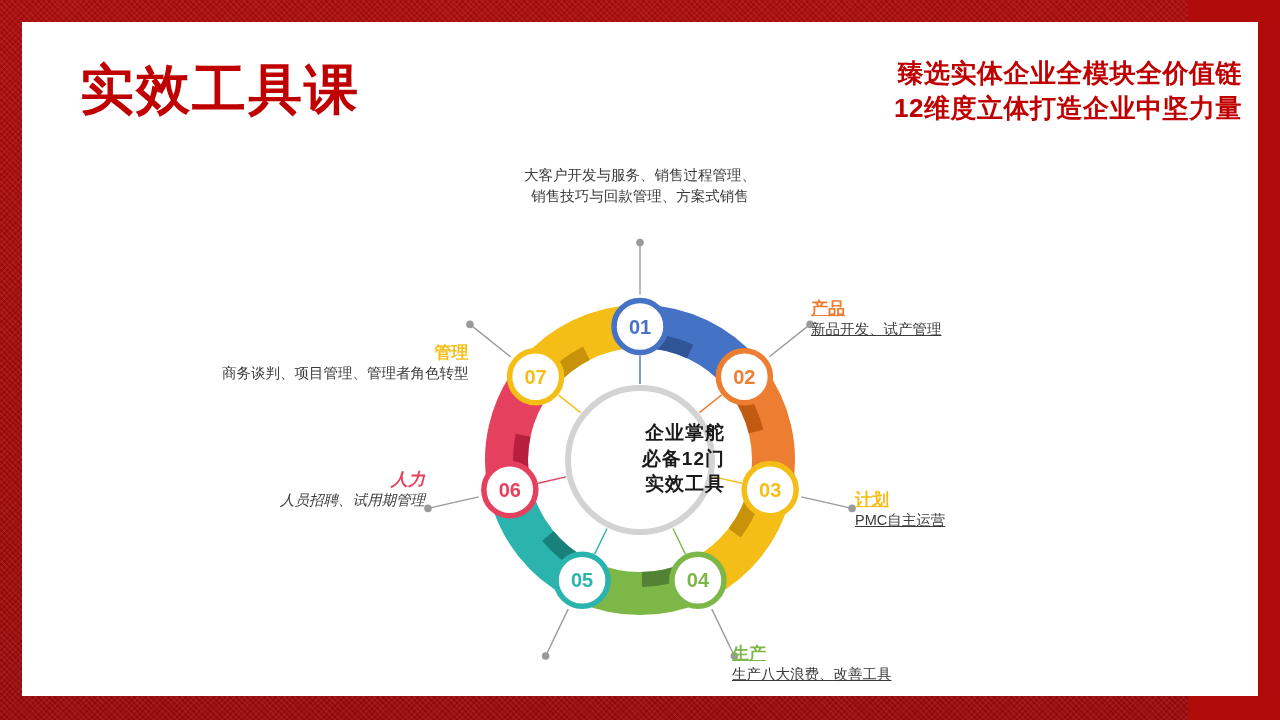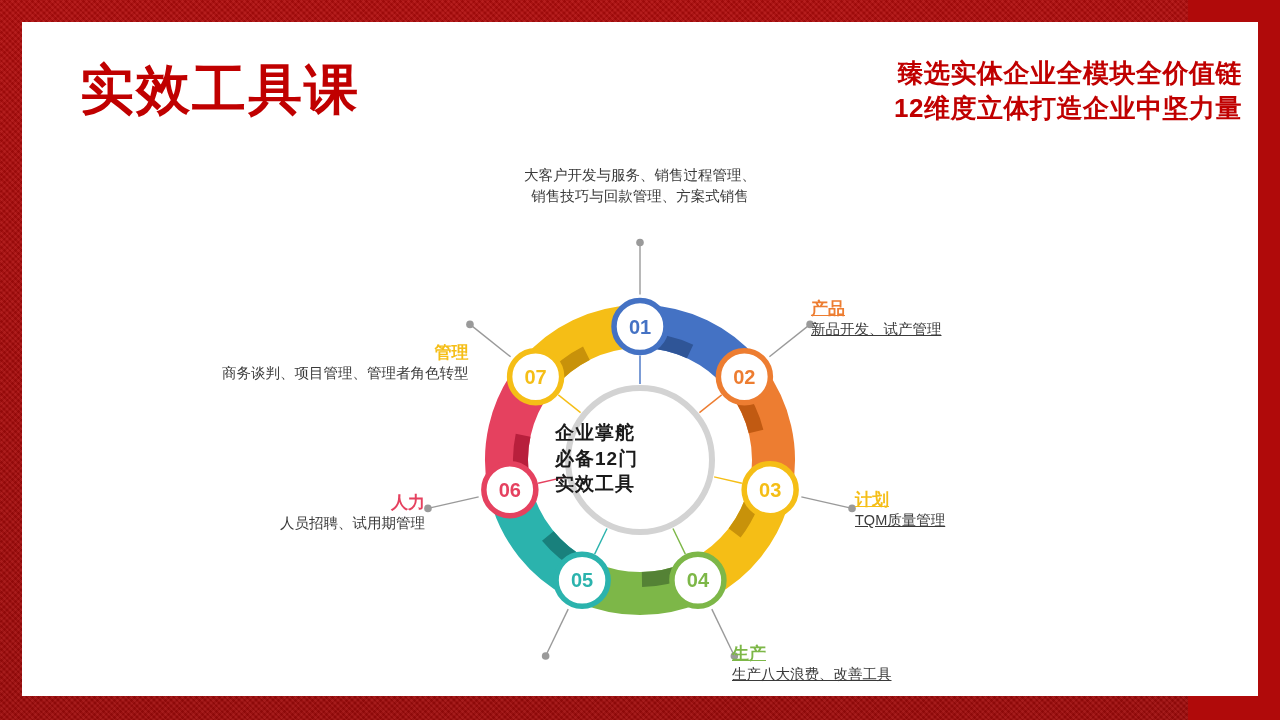--- a/index.html
+++ b/index.html
@@ -45,21 +45,21 @@
   .anno{position:absolute;color:#404040;}
   .anno .ttl{font-weight:bold;font-size:17px;line-height:1.25;}
   .anno .desc{font-size:14.5px;color:#3a3a3a;line-height:1.45;white-space:nowrap;}
   .anno.c .ttl,.anno.c .desc{text-align:center;}
   .anno.r .ttl,.anno.r .desc{text-align:right;}
   .anno.l .ttl,.anno.l .desc{text-align:left;text-decoration:underline;}
 
   
   #center-label{
     position:absolute;
-    width:170px;text-align:left;
+    width:170px;text-align:right;
     font-size:19px;font-weight:bold;color:#1a1a1a;line-height:1.35;
     letter-spacing:1px;
   }
 </style>
 </head>
 <body>
 
 <div id="slide">
   <div id="canvas">
 
@@ -149,30 +149,30 @@
         <div class="desc">销售技巧与回款管理、方案式销售</div>
       </div>
 
       <div class="anno l" id="anno-1" style="visibility: visible; left: 789px; top: 276px;">
         <div class="ttl" style="color: rgb(237, 125, 49);">产品</div>
         <div class="desc">新品开发、试产管理</div>
       </div>
 
       <div class="anno l" id="anno-2" style="visibility: visible; left: 833px; top: 467px;">
         <div class="ttl" style="color: rgb(245, 190, 22);">计划</div>
-        <div class="desc">TQM质量管理</div>
+        <div class="desc">PMC自主运营</div>
       </div>
 
       <div class="anno l" id="anno-3" style="visibility: visible; left: 710px; top: 621px;">
         <div class="ttl" style="color: rgb(125, 183, 72);">生产</div>
         <div class="desc">生产八大浪费、改善工具</div>
       </div>
 
 
-      <div class="anno r" id="anno-5" style="visibility: visible; left: 258px; top: 470px;">
+      <div class="anno r" id="anno-5" style="visibility: visible; left: 258px; top: 447px; font-style: italic;">
         <div class="ttl" style="color: rgb(229, 65, 95);">人力</div>
         <div class="desc">人员招聘、试用期管理</div>
       </div>
 
       <div class="anno r" id="anno-6" style="visibility: visible; left: 200px; top: 276px; margin-top: 44px;">
         <div class="ttl" style="color: rgb(245, 190, 22);">管理</div>
         <div class="desc">商务谈判、项目管理、管理者角色转型</div>
       </div>
 
     </div>

